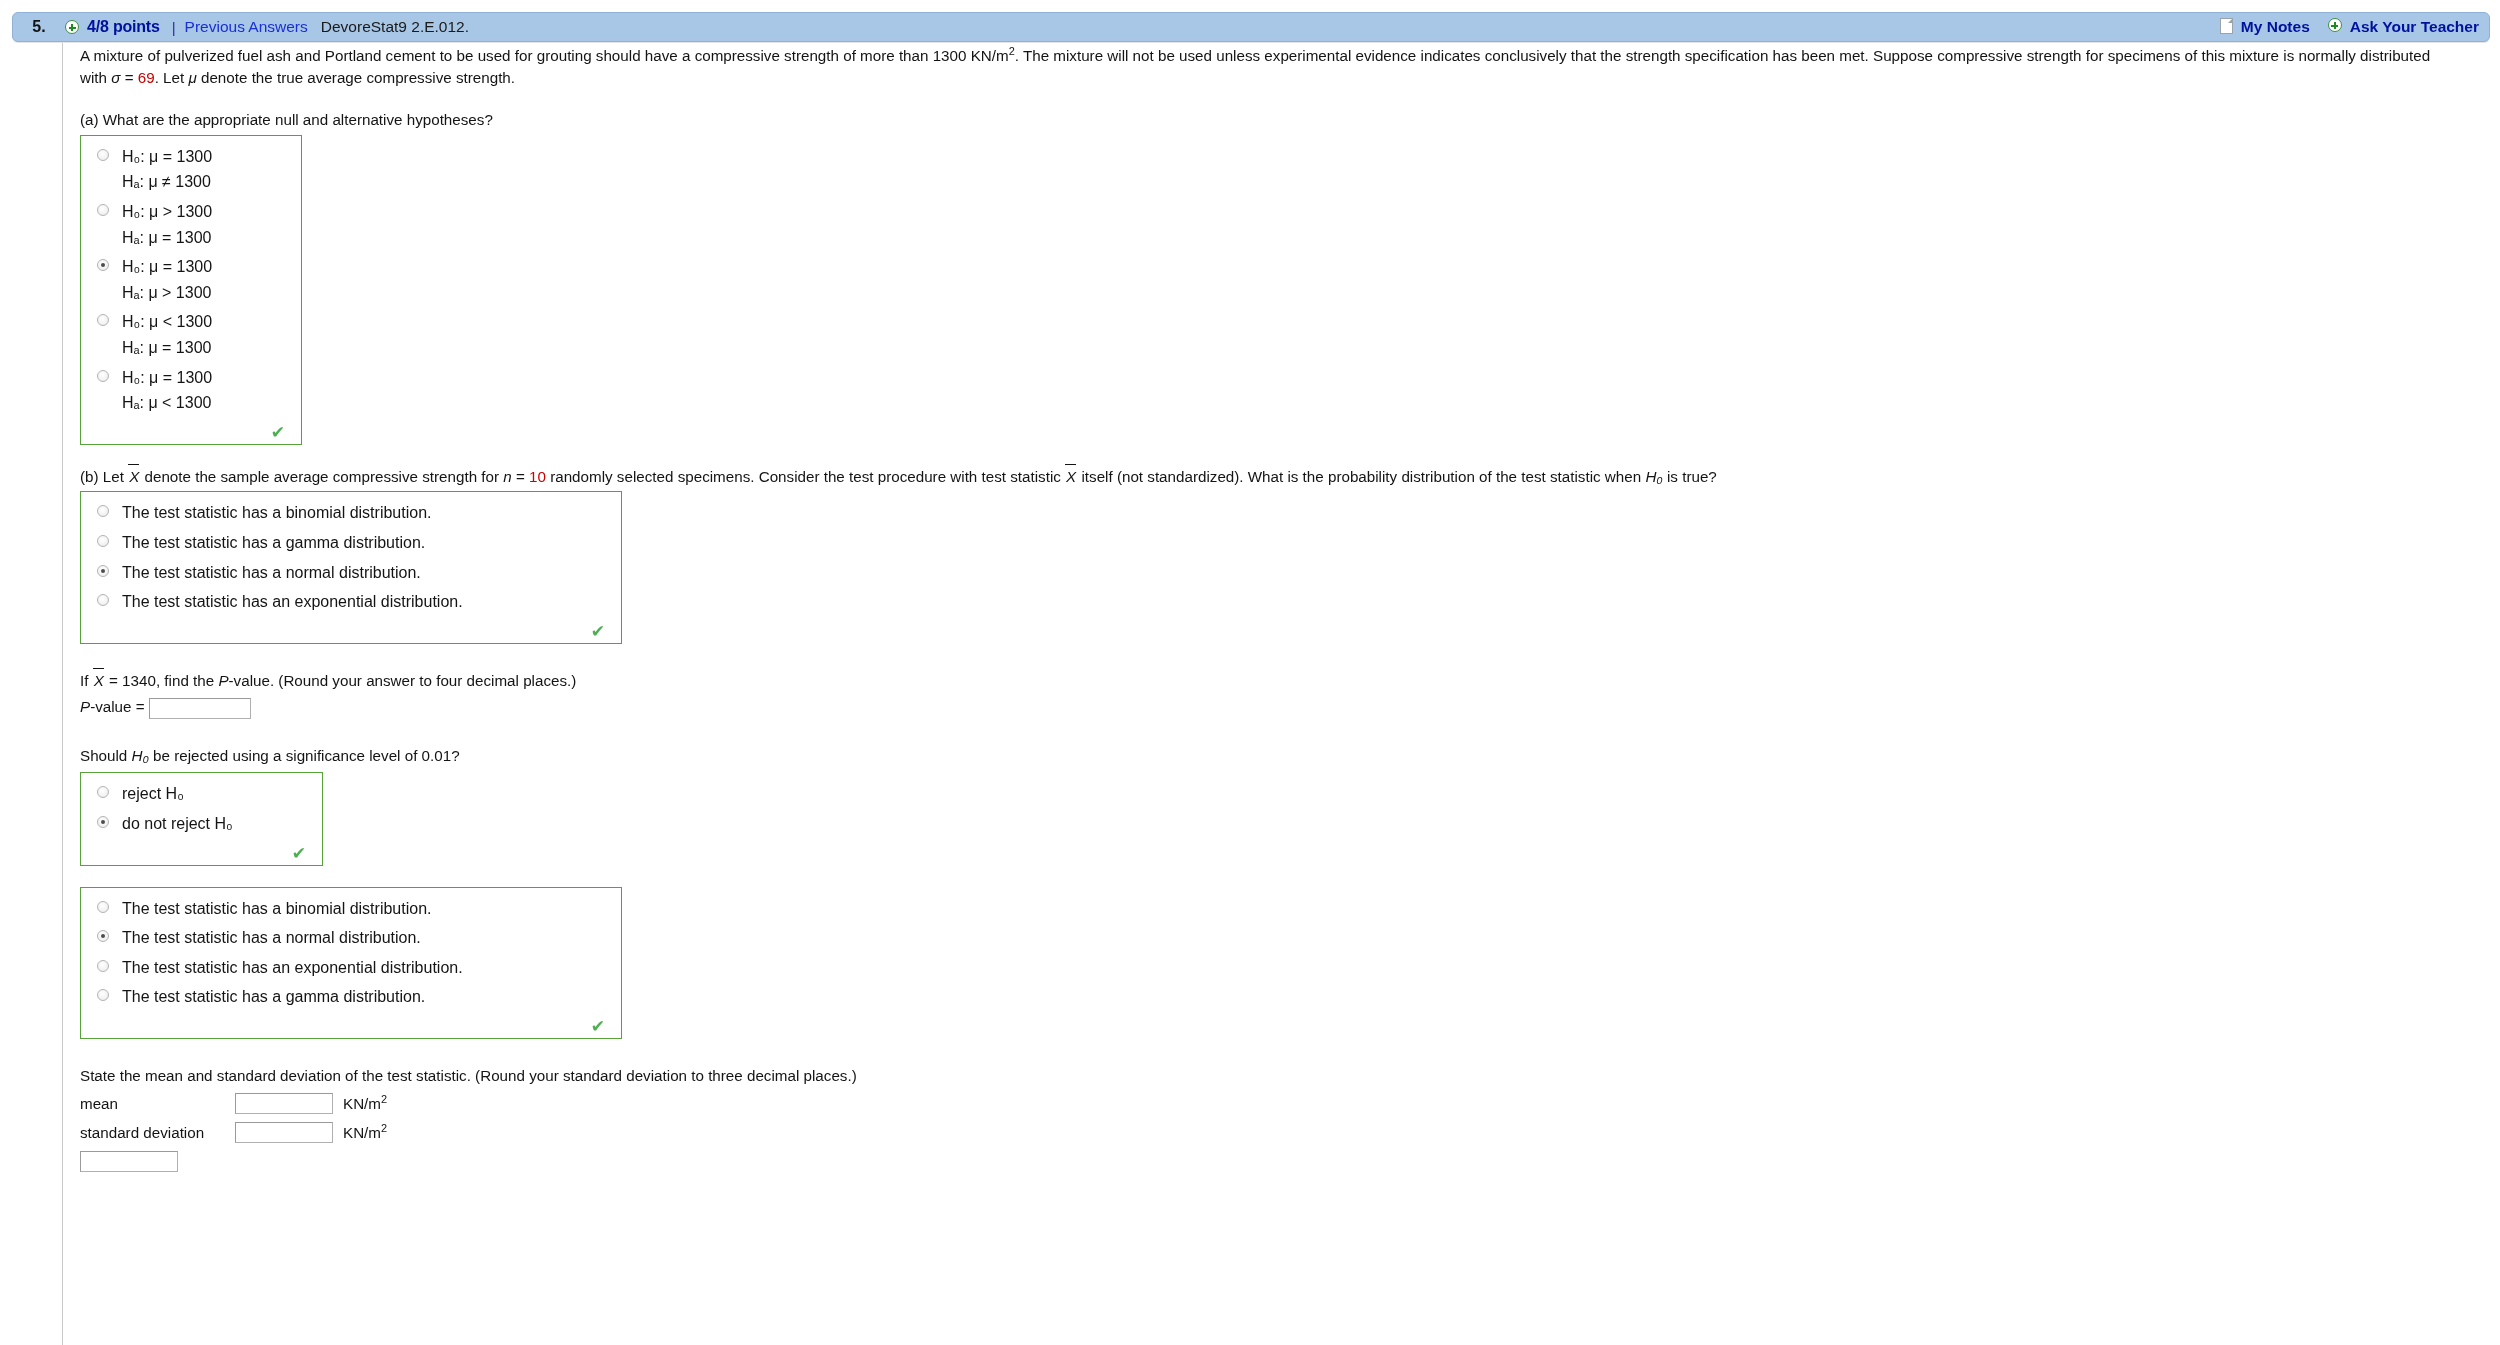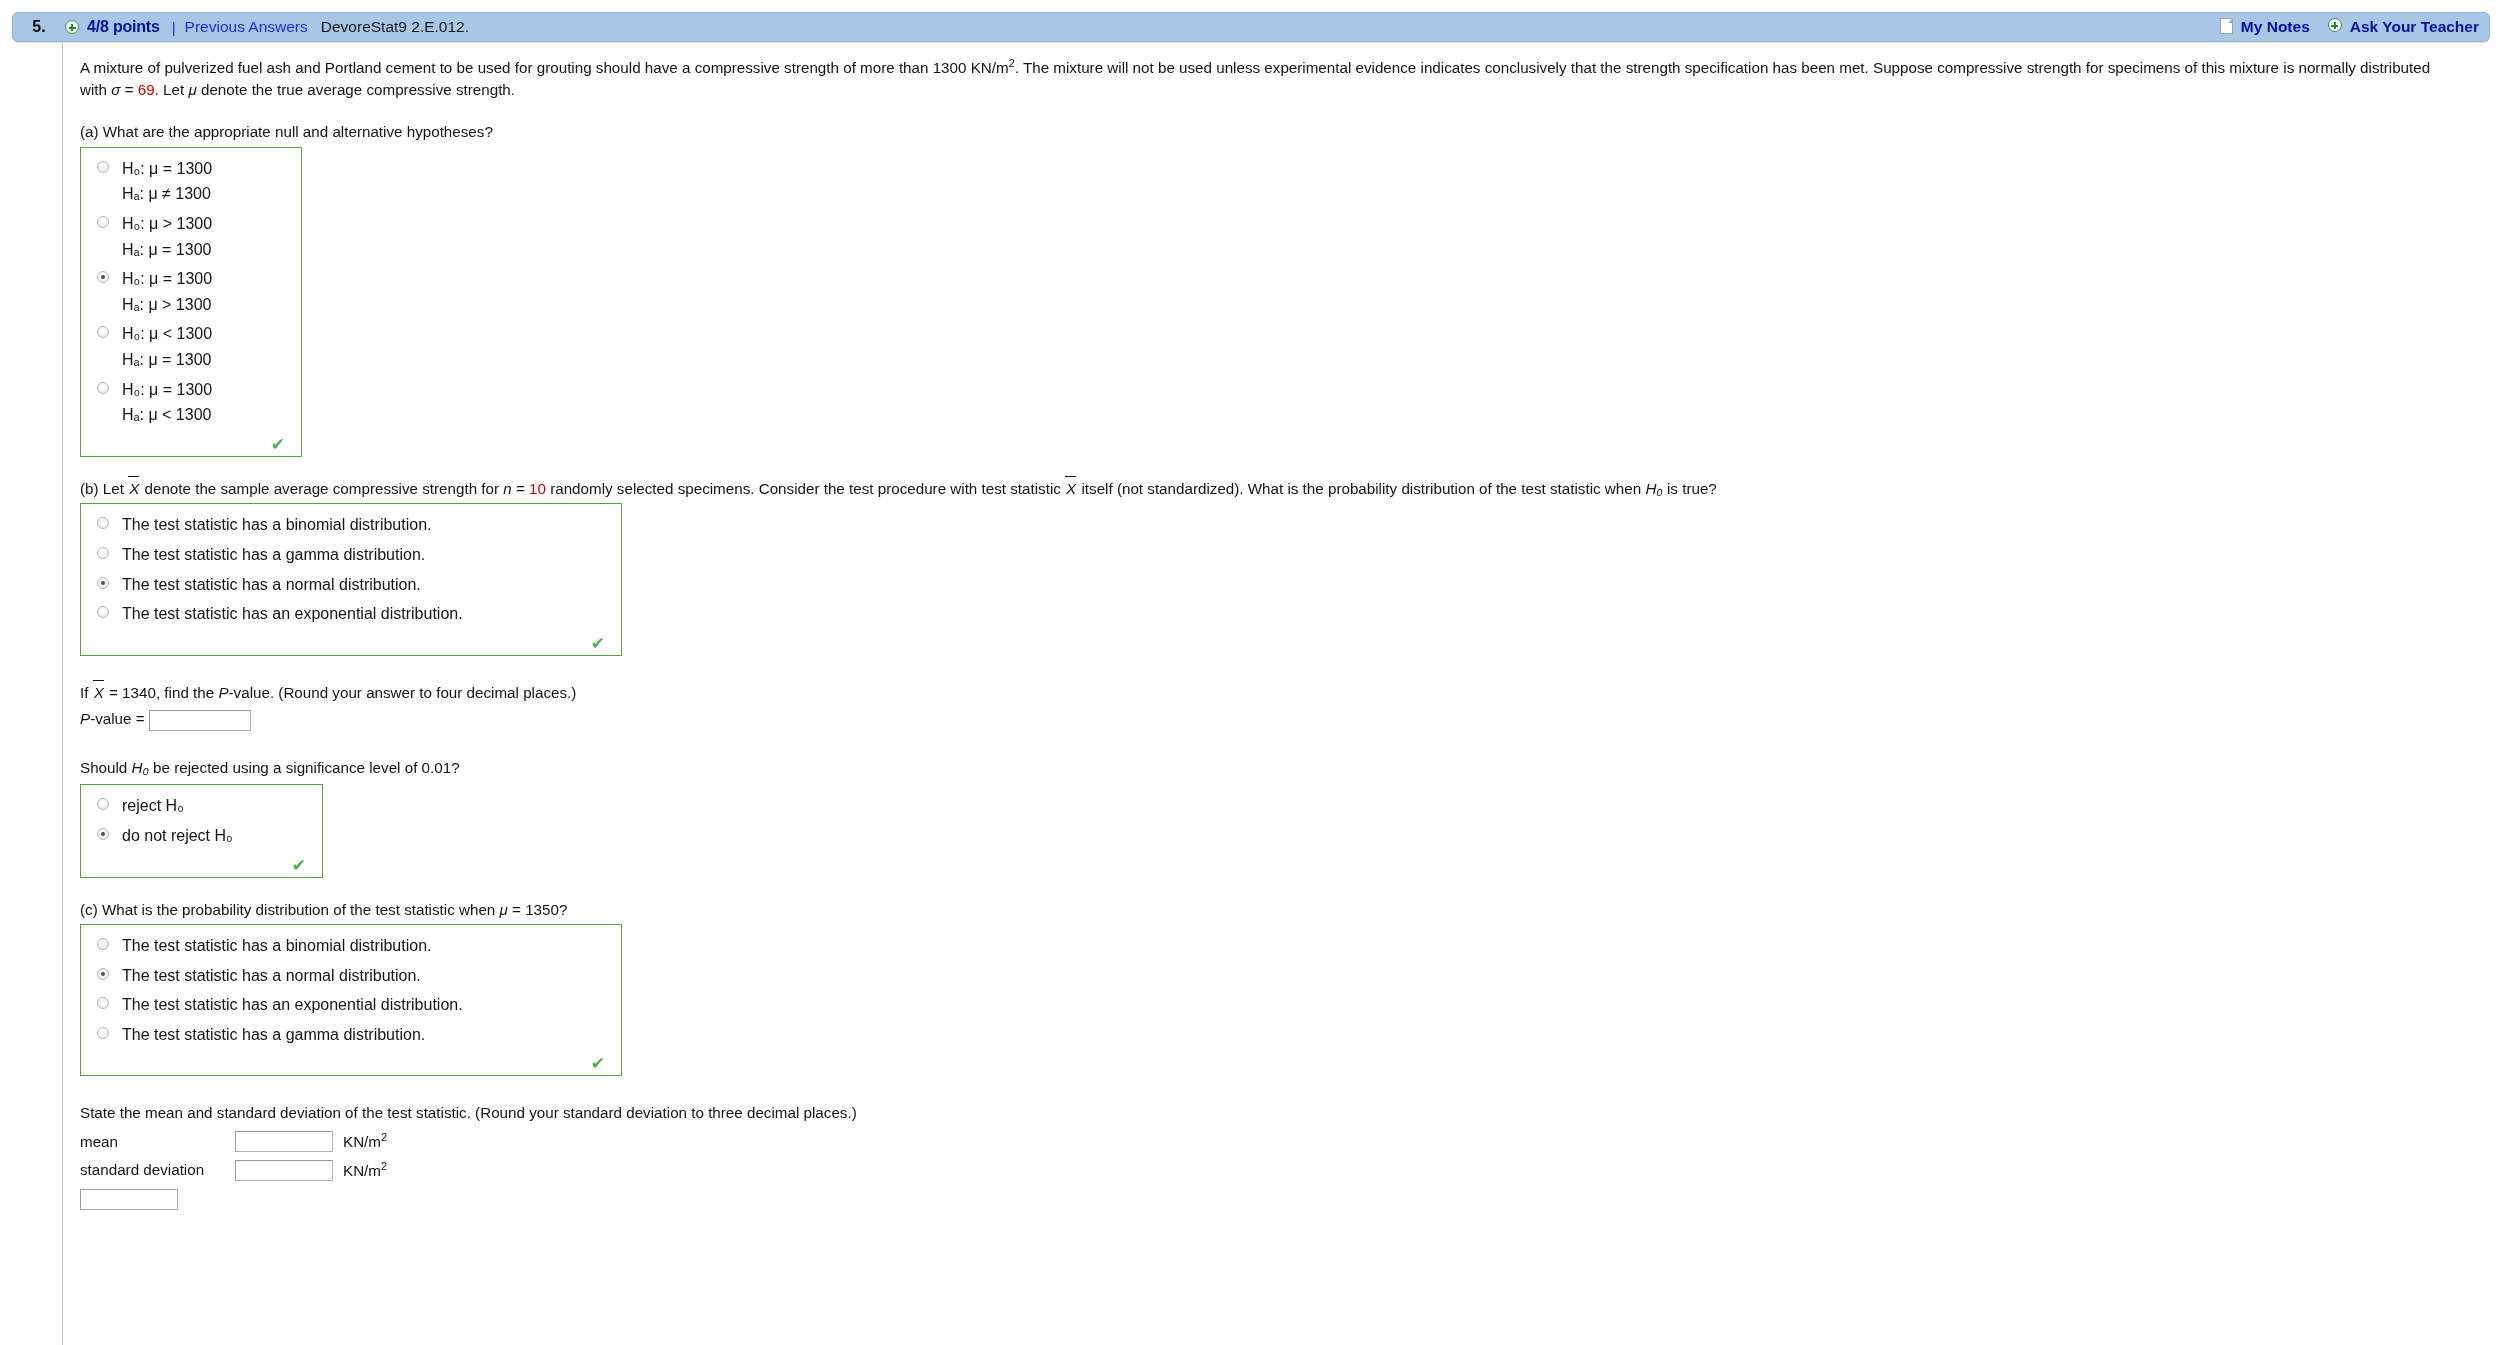--- a/index.html
+++ b/index.html
@@ -61,21 +61,21 @@
   .hgap { width: 18px; }
 
   
   .vrule {
     position:absolute; left: 62px; top: 43px;
     width: 1px; height: 1302px; background: #c9c9c9;
   }
 
   
   .content {
-    position:absolute; left: 80px; top: 56px;
+    position:absolute; left: 80px; top: 44px;
     width: 2400px;
     font-size: 15.2px; color:#141414; line-height: 1.42;
   }
   .stem { width: 2355px; }
   .red { color:#cc0000; }
   i.v { font-style: italic; }
   sup.sq { font-size: 0.72em; vertical-align: super; }
 
   .xbar { position:relative; display:inline-block; font-style:italic; padding: 0 1px; }
   .xbar::before {
@@ -241,21 +241,20 @@
           <span class="radio on"></span>
           <span class="optlabel">do not reject H₀</span>
         </div>
         <div class="checkrow">
           <span class="check">✔</span>
         </div>
       </div>
     </div>
 
     <div class="part">
-      <div class="partq"><span>(c) What is the probability distribution of the test statistic when </span><i class="v">μ</i><span> = 1350?</span></div>
 
       <div class="ansbox box-c">
         <div class="opt">
           <span class="radio"></span>
           <span class="optlabel">The test statistic has a binomial distribution.</span>
         </div>
         <div class="opt">
           <span class="radio on"></span>
           <span class="optlabel">The test statistic has a normal distribution.</span>
         </div>

